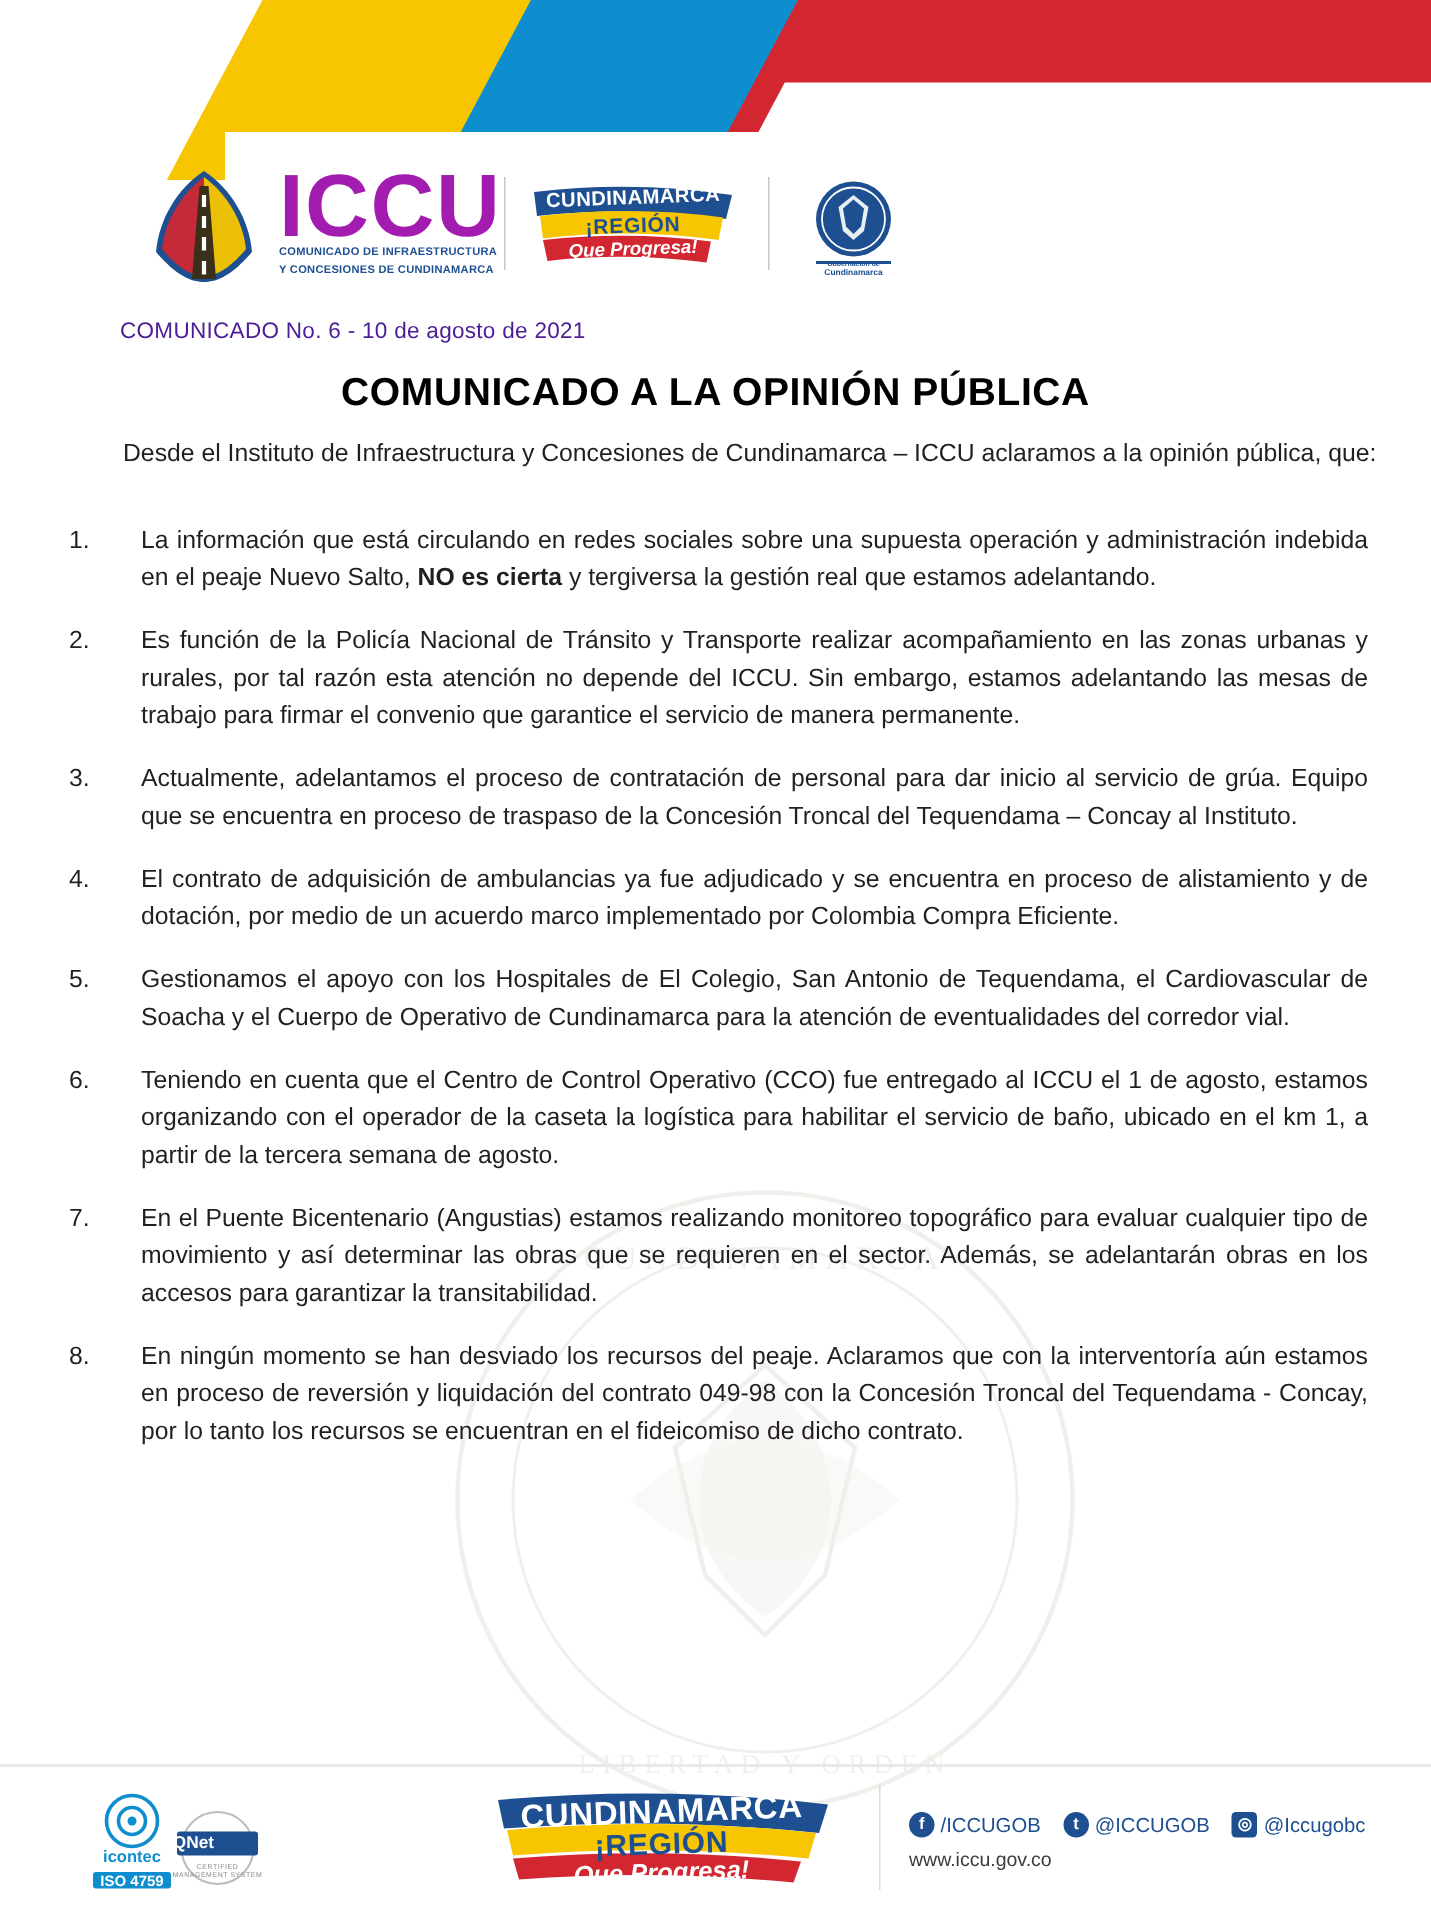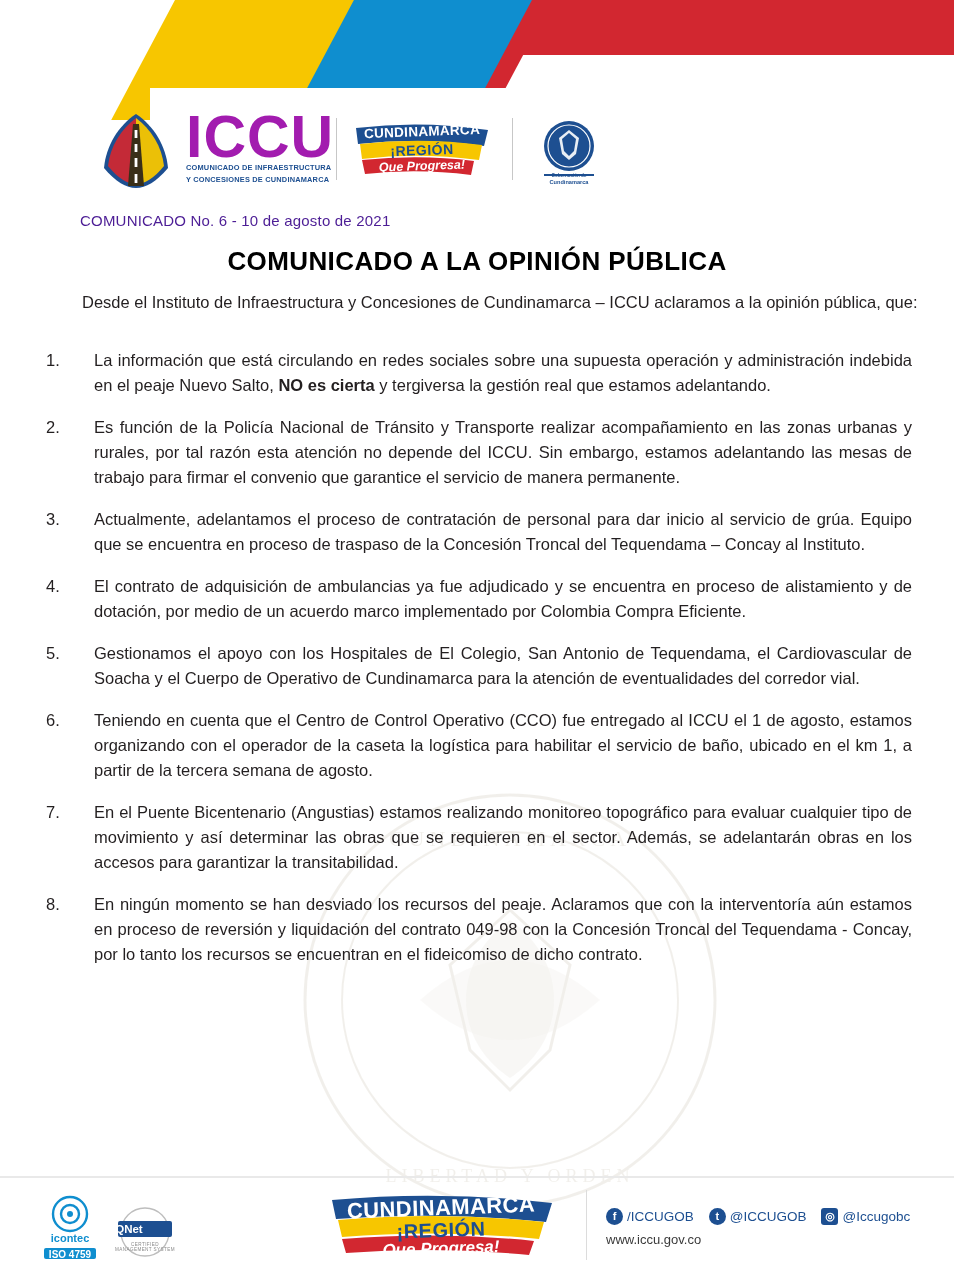--- a/index.html
+++ b/index.html
@@ -97,21 +97,21 @@
   .item .txt b{font-weight:bold;}
 
   
   .footer{
     position:absolute;left:0;bottom:0;width:954px;height:104px;
   }
   .footer-line{
     position:absolute;left:0;top:0;width:954px;height:2px;background:#e9e9e9;
   }
   .icontec{
-    position:absolute;left:42px;top:16px;width:56px;height:68px;
+    position:absolute;left:60px;top:16px;width:56px;height:68px;
   }
   .iqnet{
     position:absolute;left:112px;top:30px;width:66px;height:52px;
   }
   .footer-cund{
     position:absolute;left:326px;top:18px;width:230px;height:64px;
   }
   .footer-sep{
     position:absolute;left:586px;top:14px;width:1px;height:70px;background:#dcdcdc;
   }

